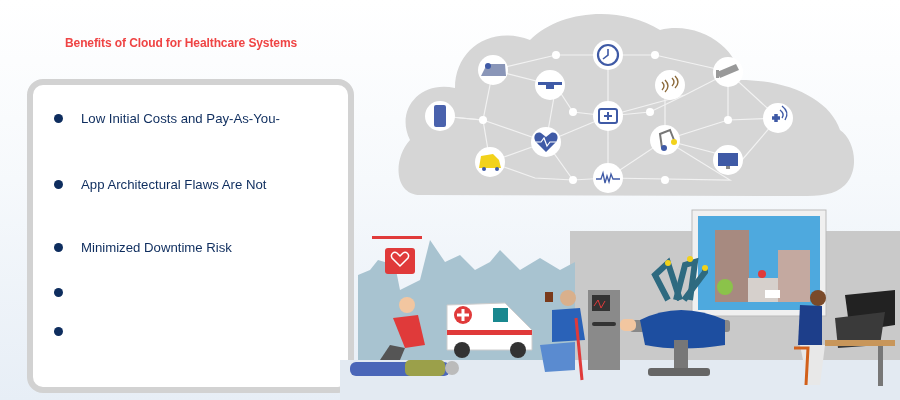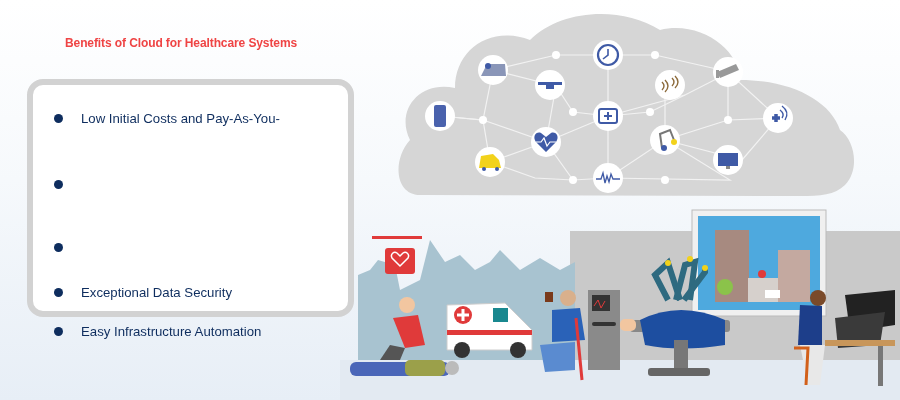--- a/index.html
+++ b/index.html
@@ -9,21 +9,21 @@
       background: linear-gradient(180deg, #ffffff 0%, #f6f9fc 45%, #e7eef6 100%);
       position: relative;
     }
     .title {
       position: absolute; left: 25px; top: 36px;
       font-size: 12px; font-weight: bold; color: #ef4444;
       letter-spacing: -0.1px;
       margin-left: 40px;
     }
     .card {
-      position: absolute; left: 27px; top: 79px; width: 327px; height: 238px;
+      position: absolute; left: 27px; top: 79px; width: 327px; height: 314px;
       background: #ffffff; border: 6px solid #d2d2d2; border-radius: 16px;
     }
     .card ul { list-style: none; position: absolute; left: 20px; top: 20px; right: 14px; }
     .card li {
       position: absolute; left: 0; right: 0;
       font-size: 13.2px; line-height: 19px; color: #0e2d5e; padding-left: 28px;
     }
     .bullet {
       position: absolute; left: 1px; top: 5px; width: 9px; height: 9px;
       border-radius: 50%; background: #0e2d5e;
@@ -36,32 +36,31 @@
 <div class="title">Benefits of Cloud for Healthcare Systems</div>
 
 <div class="card">
   <ul>
     <li style="top:4px">
       <span class="bullet"></span>
       <span>Low Initial Costs and Pay-As-You-</span><br>
     </li>
     <li style="top:70px">
       <span class="bullet"></span>
-      <br>
+      <span>App Architectural Flaws Are Not</span><br>
     </li>
     <li style="top:133px">
       <span class="bullet"></span>
+      <span>Minimized Downtime Risk</span>
     </li>
     <li style="top:178px">
       <span class="bullet"></span>
-      <span>Exceptional Data Security</span>
     </li>
     <li style="top:217px">
       <span class="bullet"></span>
-      <span>Easy Infrastructure Automation</span>
     </li>
   </ul>
 </div>
 
 <svg class="scene" viewBox="0 0 900 400">
 
   <g>
     <path fill="#d6d6d6" d="M420,195 C395,195 392,160 410,140 C395,110 420,80 455,88 C455,50 490,25 530,40 C560,10 620,5 660,30 C700,20 740,50 740,80 C790,80 830,100 840,130 C855,140 860,170 845,185 C835,195 820,196 800,196 Z"></path>
     <g stroke="#f2f2f2" stroke-width="1.2" fill="none">
       <path d="M440,116 L483,120 L493,70 L556,55 L608,55 L655,55 L730,72"></path>

